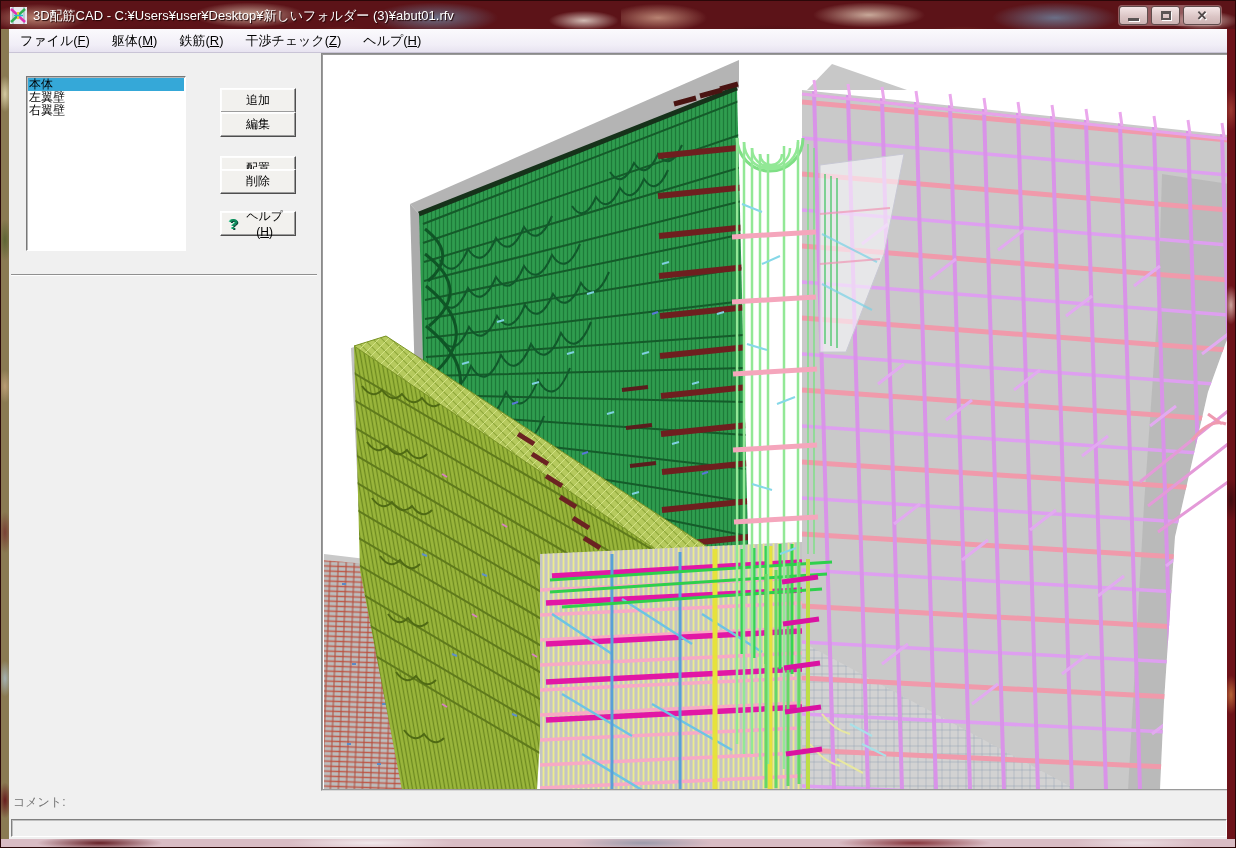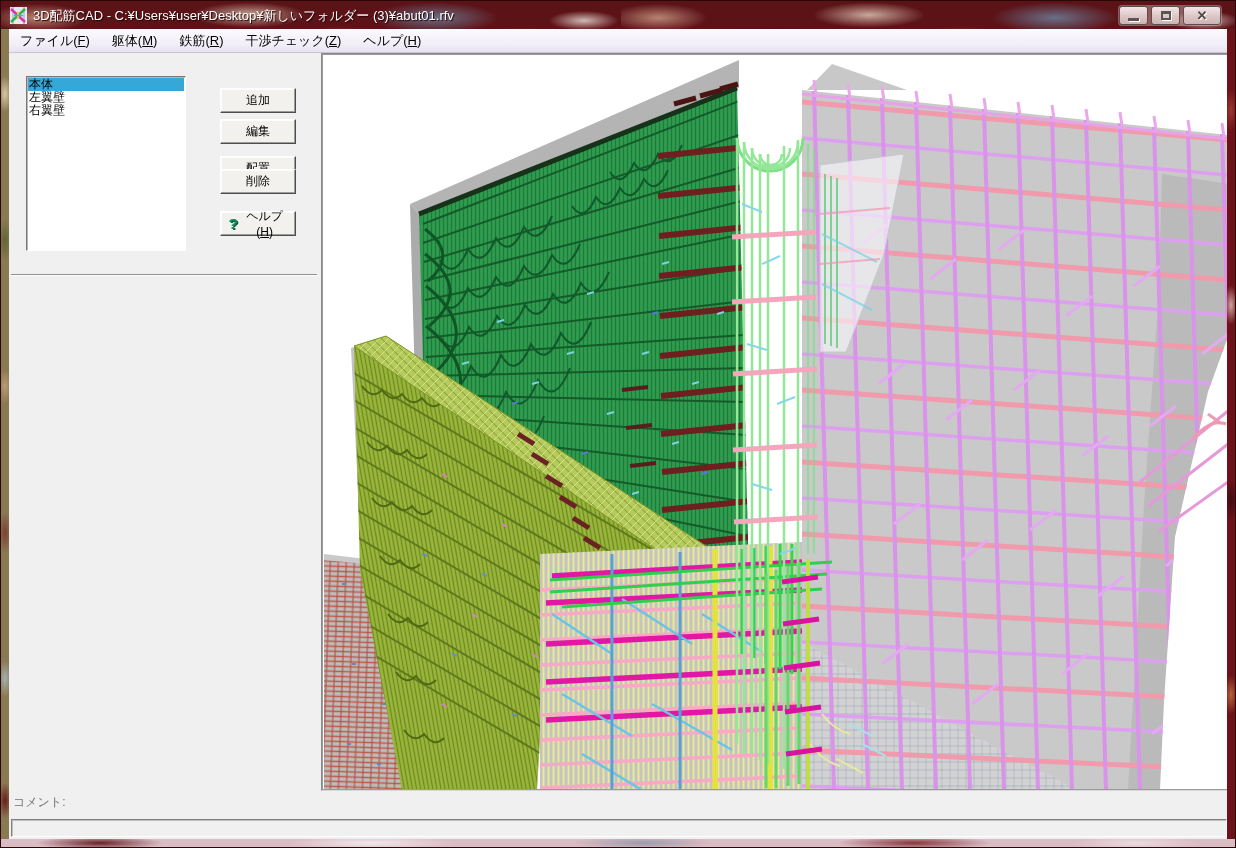--- a/index.html
+++ b/index.html
@@ -128,21 +128,21 @@
 
   <div id="client">
 
     <div id="left-panel">
       <div id="part-list">
         <div class="list-row selected">本体</div>
         <div class="list-row">左翼壁</div>
         <div class="list-row">右翼壁</div>
       </div>
       <button class="side-btn" style="top:35px">追加</button>
-      <button class="side-btn" style="top:66px">編集</button>
+      <button class="side-btn" style="top:59px">編集</button>
       <button class="side-btn" style="top:103px">配置</button>
       <button class="side-btn" style="top:116px">削除</button>
       <button class="side-btn" style="top:158px">
         <span class="qicon">?</span>
         <span><span>ヘルプ(</span><span class="mkey">H</span><span>)</span></span>
       </button>
       <div id="panel-divider"></div>
     </div>
 
     <div id="viewport">

